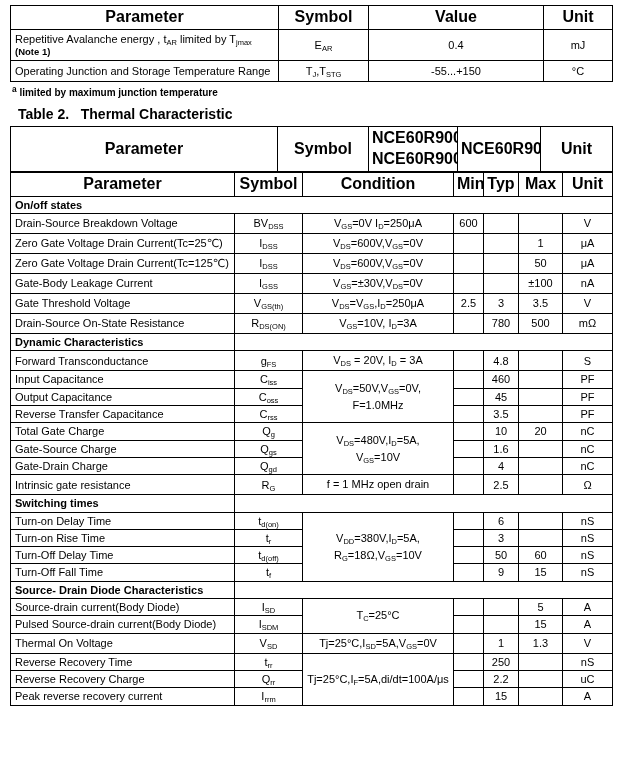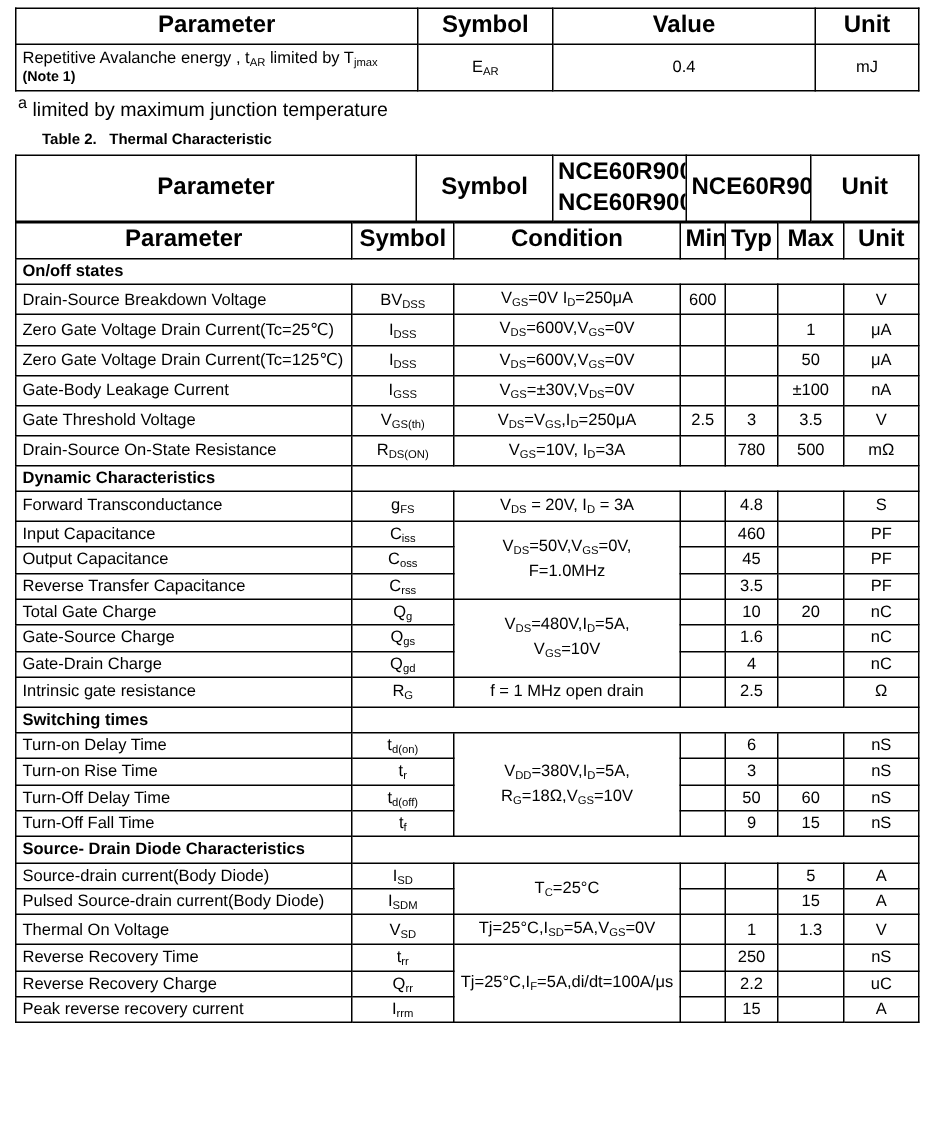--- a/index.html
+++ b/index.html
@@ -33,25 +33,25 @@
 
   sub { font-size: 7.5px; vertical-align: -2px; line-height: 0; }
 
   
   .t1 th { height: 20px; }
   .t1 tr.r0 td { height: 31px; margin-left: 32px; }
   .t1 tr.r1 td { height: 21px; }
   .t1 td.param.justify { text-align: justify; }
   .note-line { font-weight: bold; font-size: 9.5px; line-height: 1.2; }
 
-  .footnote { font-size: 13px; font-weight: normal; margin: 2px 0 0 2px; line-height: 1.2; }
+  .footnote { font-size: 10px; font-weight: bold; margin: 2px 0 0 2px; line-height: 1.2; }
 
   .tbl-title {
-    font-size: 10px; font-weight: bold;
-    margin: 7px 0 4px 18px;
+    font-size: 14px; font-weight: bold;
+    margin: 7px 0 4px 8px;
     white-space: pre-wrap;
   }
   .tbl-title.t3t { margin-top: 9px; }
 
   
   .t2 th { height: 30px; }
   .t2 td { height: 17px; }
 
   
   .t3 th { height: 22px; }
@@ -81,20 +81,26 @@
           <th>Value</th>
           <th>Unit</th>
         </tr>
       </thead>
     <tbody>
         <tr class="r0">
           <td class="param justify">Repetitive Avalanche energy , t<sub>AR</sub> limited by T<sub>jmax</sub><div class="note-line">(Note 1)</div></td>
           <td>E<sub>AR</sub></td>
           <td>0.4</td>
           <td>mJ</td>
+        </tr>
+        <tr class="r1">
+          <td class="param">Operating Junction and Storage Temperature Range</td>
+          <td>T<sub>J</sub>,T<sub>STG</sub></td>
+          <td>-55...+150</td>
+          <td>°C</td>
         </tr>
       </tbody>
   </table>
 
   <div class="footnote"><sup>a</sup> <span>limited by maximum junction temperature</span></div>
 
   <div class="tbl-title">Table 2.   Thermal Characteristic</div>
 
   <table class="tbl t2">
     <colgroup>

